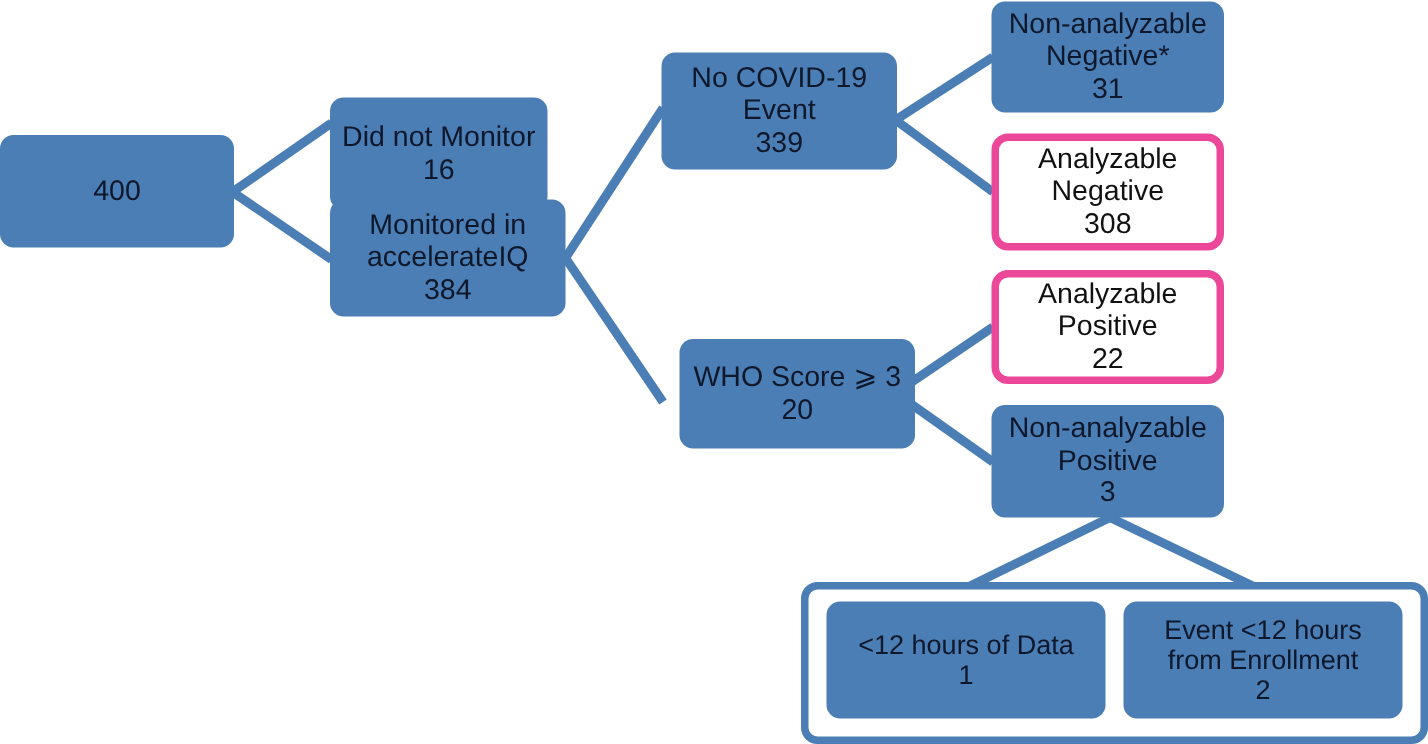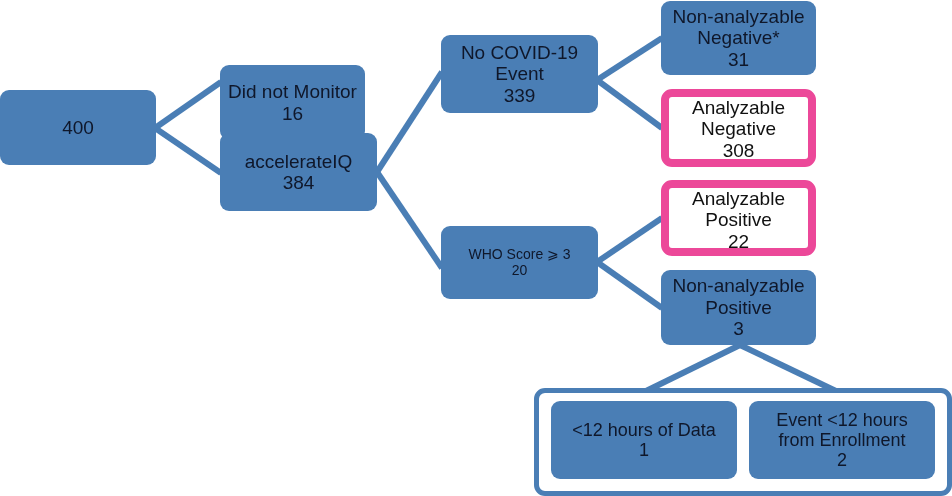--- a/index.html
+++ b/index.html
@@ -38,23 +38,22 @@
     z-index: 3;
   }
   .node.blue {
     background: #4A7EB5;
     color: #0f172a;
     border: none;
   }
   .node.outlined {
     background: #ffffff;
     color: #111111;
-    border: 8px solid #ec4899;
+    border: 5px solid #ec4899;
     border-radius: 11px;
-    justify-content: space-between;
   }
   .node .ln {
     display: block;
     white-space: nowrap;
   }
   .group-box {
     position: absolute;
     box-sizing: border-box;
     background: #ffffff;
     border: 5px solid #4A7EB5;
@@ -92,31 +91,32 @@
   <div class="node blue" style="left:0px; top:90px; width:156px; height:75px; font-size:19px;">
     <span class="ln">400</span>
   </div>
 
   <div class="node blue" style="left:220px; top:45px; width:145px; height:75px; font-size:19px;margin-top:20px;">
     <span class="ln">Did not Monitor</span>
     <span class="ln">16</span>
   </div>
 
   <div class="node blue" style="left:220px; top:133px; width:157px; height:78px; font-size:19px;">
+    <span class="ln">Monitored in</span>
     <span class="ln">accelerateIQ</span>
     <span class="ln">384</span>
   </div>
 
   <div class="node blue" style="left:441px; top:35px; width:157px; height:78px; font-size:19px;">
     <span class="ln">No COVID-19</span>
     <span class="ln">Event</span>
     <span class="ln">339</span>
   </div>
 
-  <div class="node blue" style="left:441px; top:226px; width:157px; height:73px; font-size:14px;">
+  <div class="node blue" style="left:453px; top:226px; width:157px; height:73px; font-size:19px;">
     <span class="ln">WHO Score ⩾ 3</span>
     <span class="ln">20</span>
   </div>
 
   <div class="node blue" style="left:661px; top:1px; width:155px; height:74px; font-size:19px;">
     <span class="ln">Non-analyzable</span>
     <span class="ln">Negative*</span>
     <span class="ln">31</span>
   </div>
 

